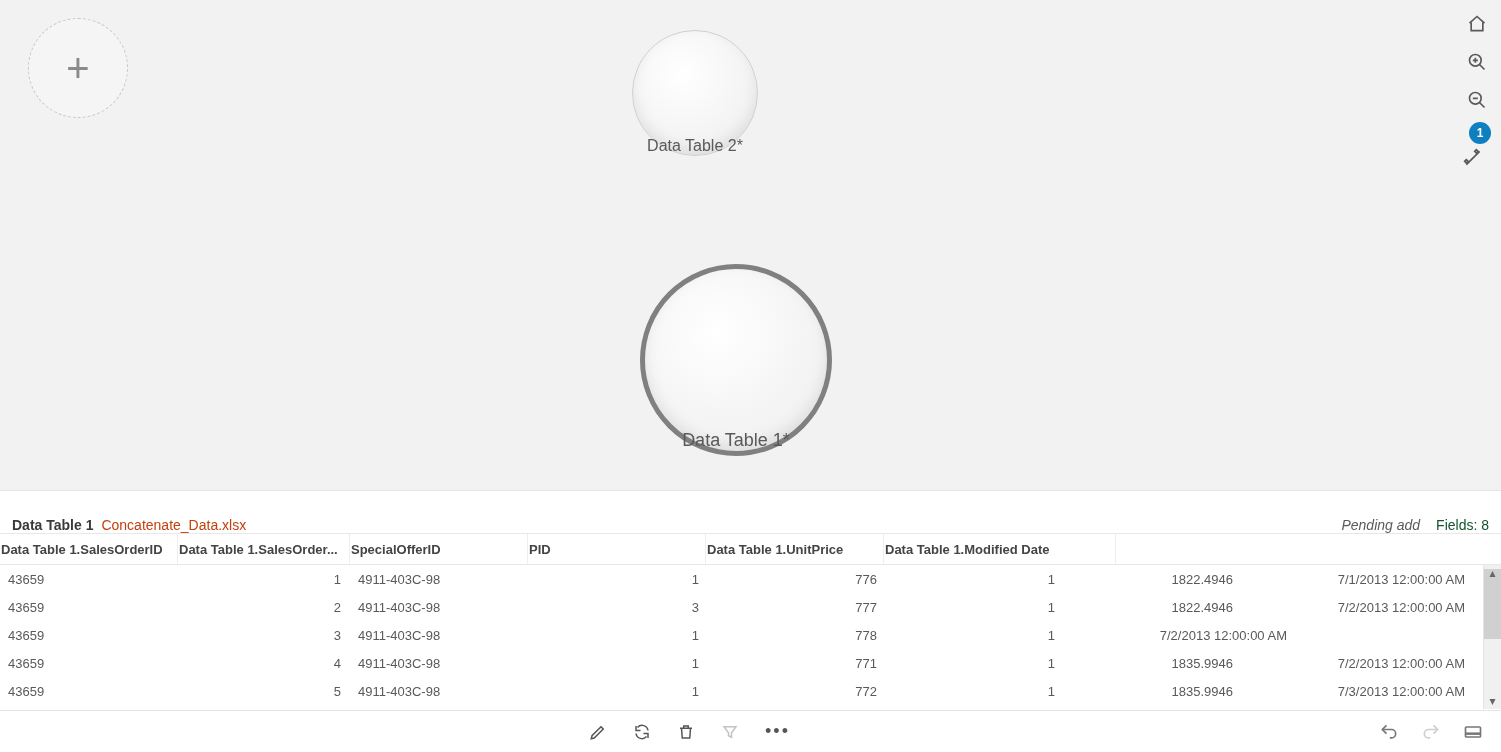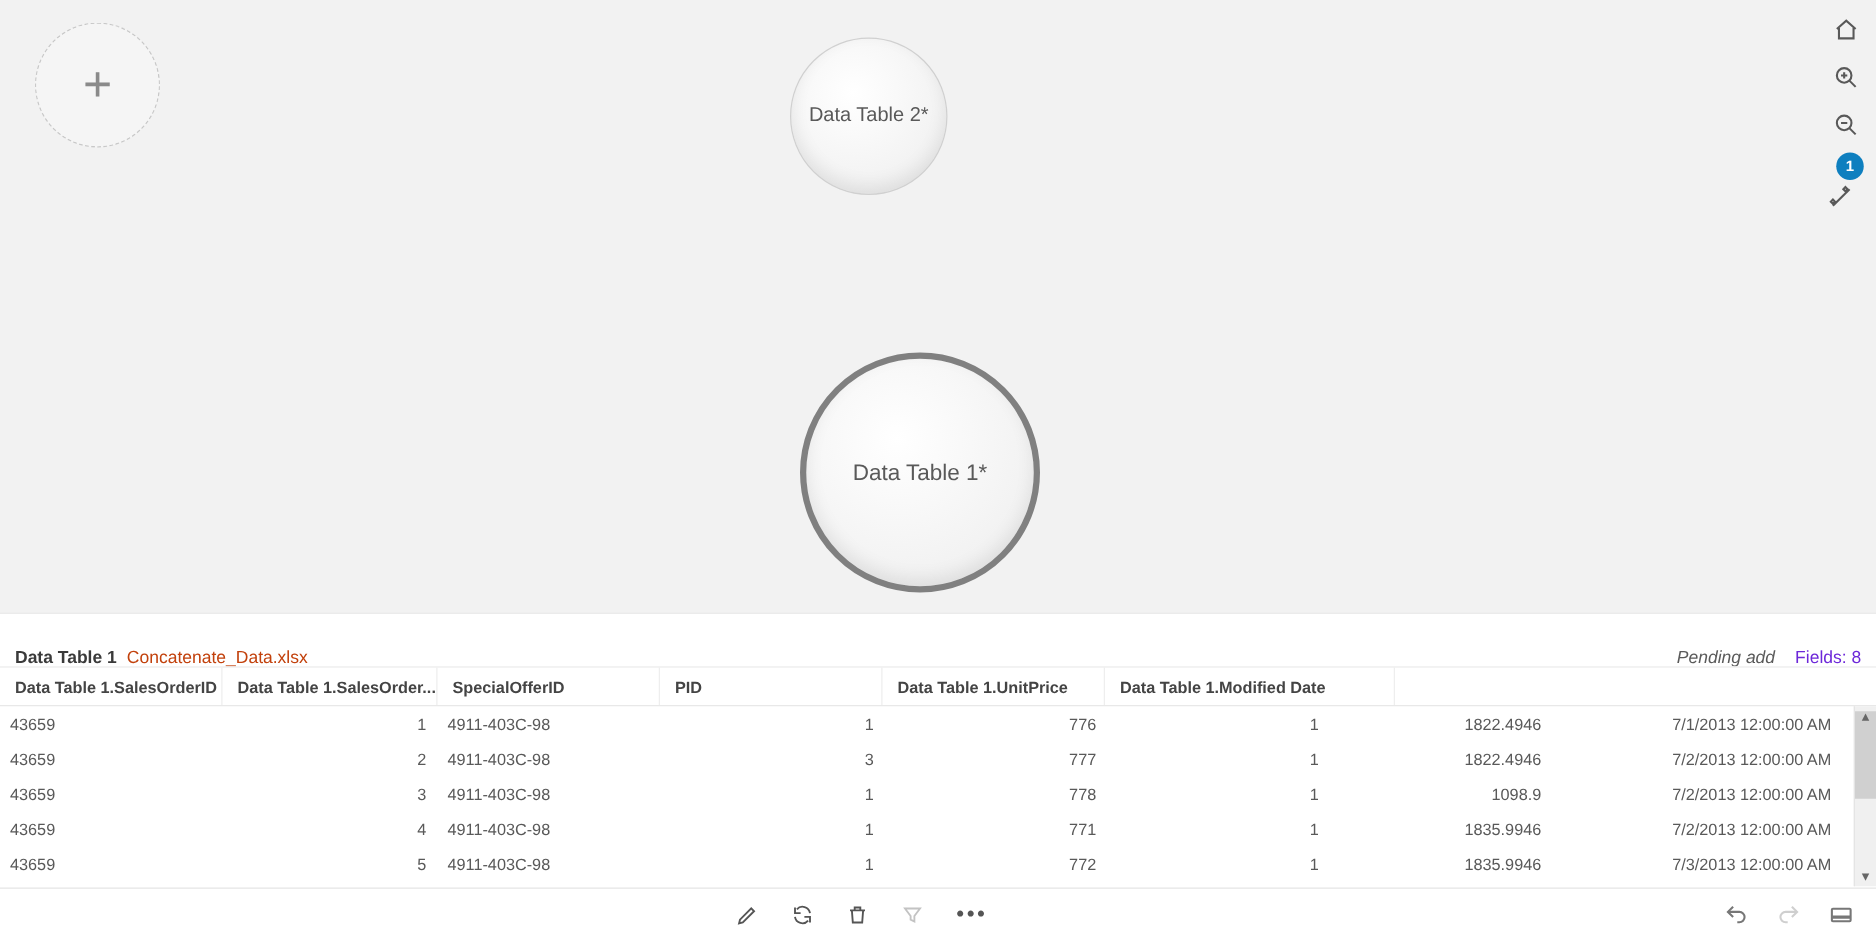--- a/index.html
+++ b/index.html
@@ -1,39 +1,39 @@
 <!DOCTYPE html>
 <html><head>
 <meta charset="utf-8">
 <style>
 *{box-sizing:border-box;margin:0;padding:0}
 html,body{width:1501px;height:752px;font-family:Arial,Helvetica,sans-serif;background:#f2f2f2;color:#595959;overflow:hidden}
 .canvas{position:relative;width:100%;height:490px;background:#f2f2f2}
 .add-btn{position:absolute;top:18px;left:28px;width:100px;height:100px;border:1px dashed #c8c8c8;border-radius:50%;background:#f5f5f5;display:flex;align-items:center;justify-content:center;cursor:pointer}
 .add-btn span{font-size:40px;color:#8a8a8a;font-weight:300;line-height:1}
-.bubble{position:absolute;border-radius:50%;background:radial-gradient(circle at 40% 35%,#ffffff,#ececec);display:flex;align-items:center;justify-content:center;box-shadow:inset 0 -6px 14px rgba(0,0,0,.08)}
+.bubble{position:absolute;border-radius:50%;background:radial-gradient(circle at 40% 35%,#ffffff,#ececec);display:flex;align-items:flex-end;justify-content:center;box-shadow:inset 0 -6px 14px rgba(0,0,0,.08)}
 .bubble.small{top:30px;left:632px;width:126px;height:126px;border:1px solid #d0d0d0}
-.bubble.large{top:282px;left:640px;width:192px;height:192px;border:5px solid #808080}
+.bubble.large{top:264px;left:640px;width:192px;height:192px;border:5px solid #808080}
 .bubble label{color:#595959}
 .bubble.small label{font-size:16px}
 .bubble.large label{font-size:18px}
 .right-icons{position:absolute;top:12px;right:12px;display:flex;flex-direction:column;gap:14px;align-items:center}
 .right-icons .icon{width:24px;height:24px;display:flex;align-items:center;justify-content:center;color:#595959;cursor:pointer}
 .badge{position:absolute;top:122px;right:10px;background:#0e7fbf;color:#fff;border-radius:999px;min-width:22px;height:22px;display:flex;align-items:center;justify-content:center;font-size:12px;font-weight:600;padding:0 6px}
 .wand{position:absolute;top:148px;right:18px;color:#595959;cursor:pointer}
 .panel{position:absolute;top:490px;left:0;right:0;bottom:0;background:#fff;border-top:1px solid #e5e5e5}
 .panel-header{display:flex;align-items:flex-end;height:42px;padding:0 12px;font-size:14px}
 .panel-header .name{font-weight:700;color:#3a3a3a}
 .panel-header .file{color:#c2410c;margin-left:8px}
 .panel-header .spacer{flex:1}
 .panel-header .pending{font-style:italic;color:#5a5a5a;margin-right:16px}
-.panel-header .fields{color:#6d28d9}
+.panel-header .fields{color:#14532d}
 .table{width:100%;height:178px;overflow:hidden;position:relative}
 .table .head{display:flex;height:32px;border-top:1px solid #e8e8e8;border-bottom:1px solid #e8e8e8;background:#fff}
-.table .head .cell{font-weight:700;font-size:13px;color:#444;white-space:nowrap;overflow:hidden;text-overflow:ellipsis;padding:0 12px;display:flex;align-items:center;border-right:1px solid #eee}
+.table .head .cell{font-weight:700;font-size:13px;color:#444;white-space:nowrap;overflow:hidden;text-overflow:ellipsis;padding:0 1px;display:flex;align-items:center;border-right:1px solid #eee}
 .table .body{}
 .table .row{display:flex;height:28px}
 .table .row .cell{font-size:13px;color:#595959;padding:0 8px;display:flex;align-items:center;border-right:1px solid transparent;white-space:nowrap;overflow:hidden}
 .table .row .cell.num{justify-content:flex-end}
 .table .cell.c0{width:178px}
 .table .cell.c1{width:172px}
 .table .cell.c2{width:180px}
 .table .cell.c3{width:178px}
 .table .cell.c4{width:178px}
 .table .cell.c5{width:178px}
@@ -137,21 +137,20 @@
         <div class="cell c6 num">1822.4946</div>
         <div class="cell c7 num">7/2/2013 12:00:00 AM</div>
       </div>
       <div class="row">
         <div class="cell c0 num">43659</div>
         <div class="cell c1 num">3</div>
         <div class="cell c2">4911-403C-98</div>
         <div class="cell c3 num">1</div>
         <div class="cell c4 num">778</div>
         <div class="cell c5 num">1</div>
-        <div class="cell c6 num">1098.9</div>
         <div class="cell c7 num">7/2/2013 12:00:00 AM</div>
       </div>
       <div class="row">
         <div class="cell c0 num">43659</div>
         <div class="cell c1 num">4</div>
         <div class="cell c2">4911-403C-98</div>
         <div class="cell c3 num">1</div>
         <div class="cell c4 num">771</div>
         <div class="cell c5 num">1</div>
         <div class="cell c6 num">1835.9946</div>

